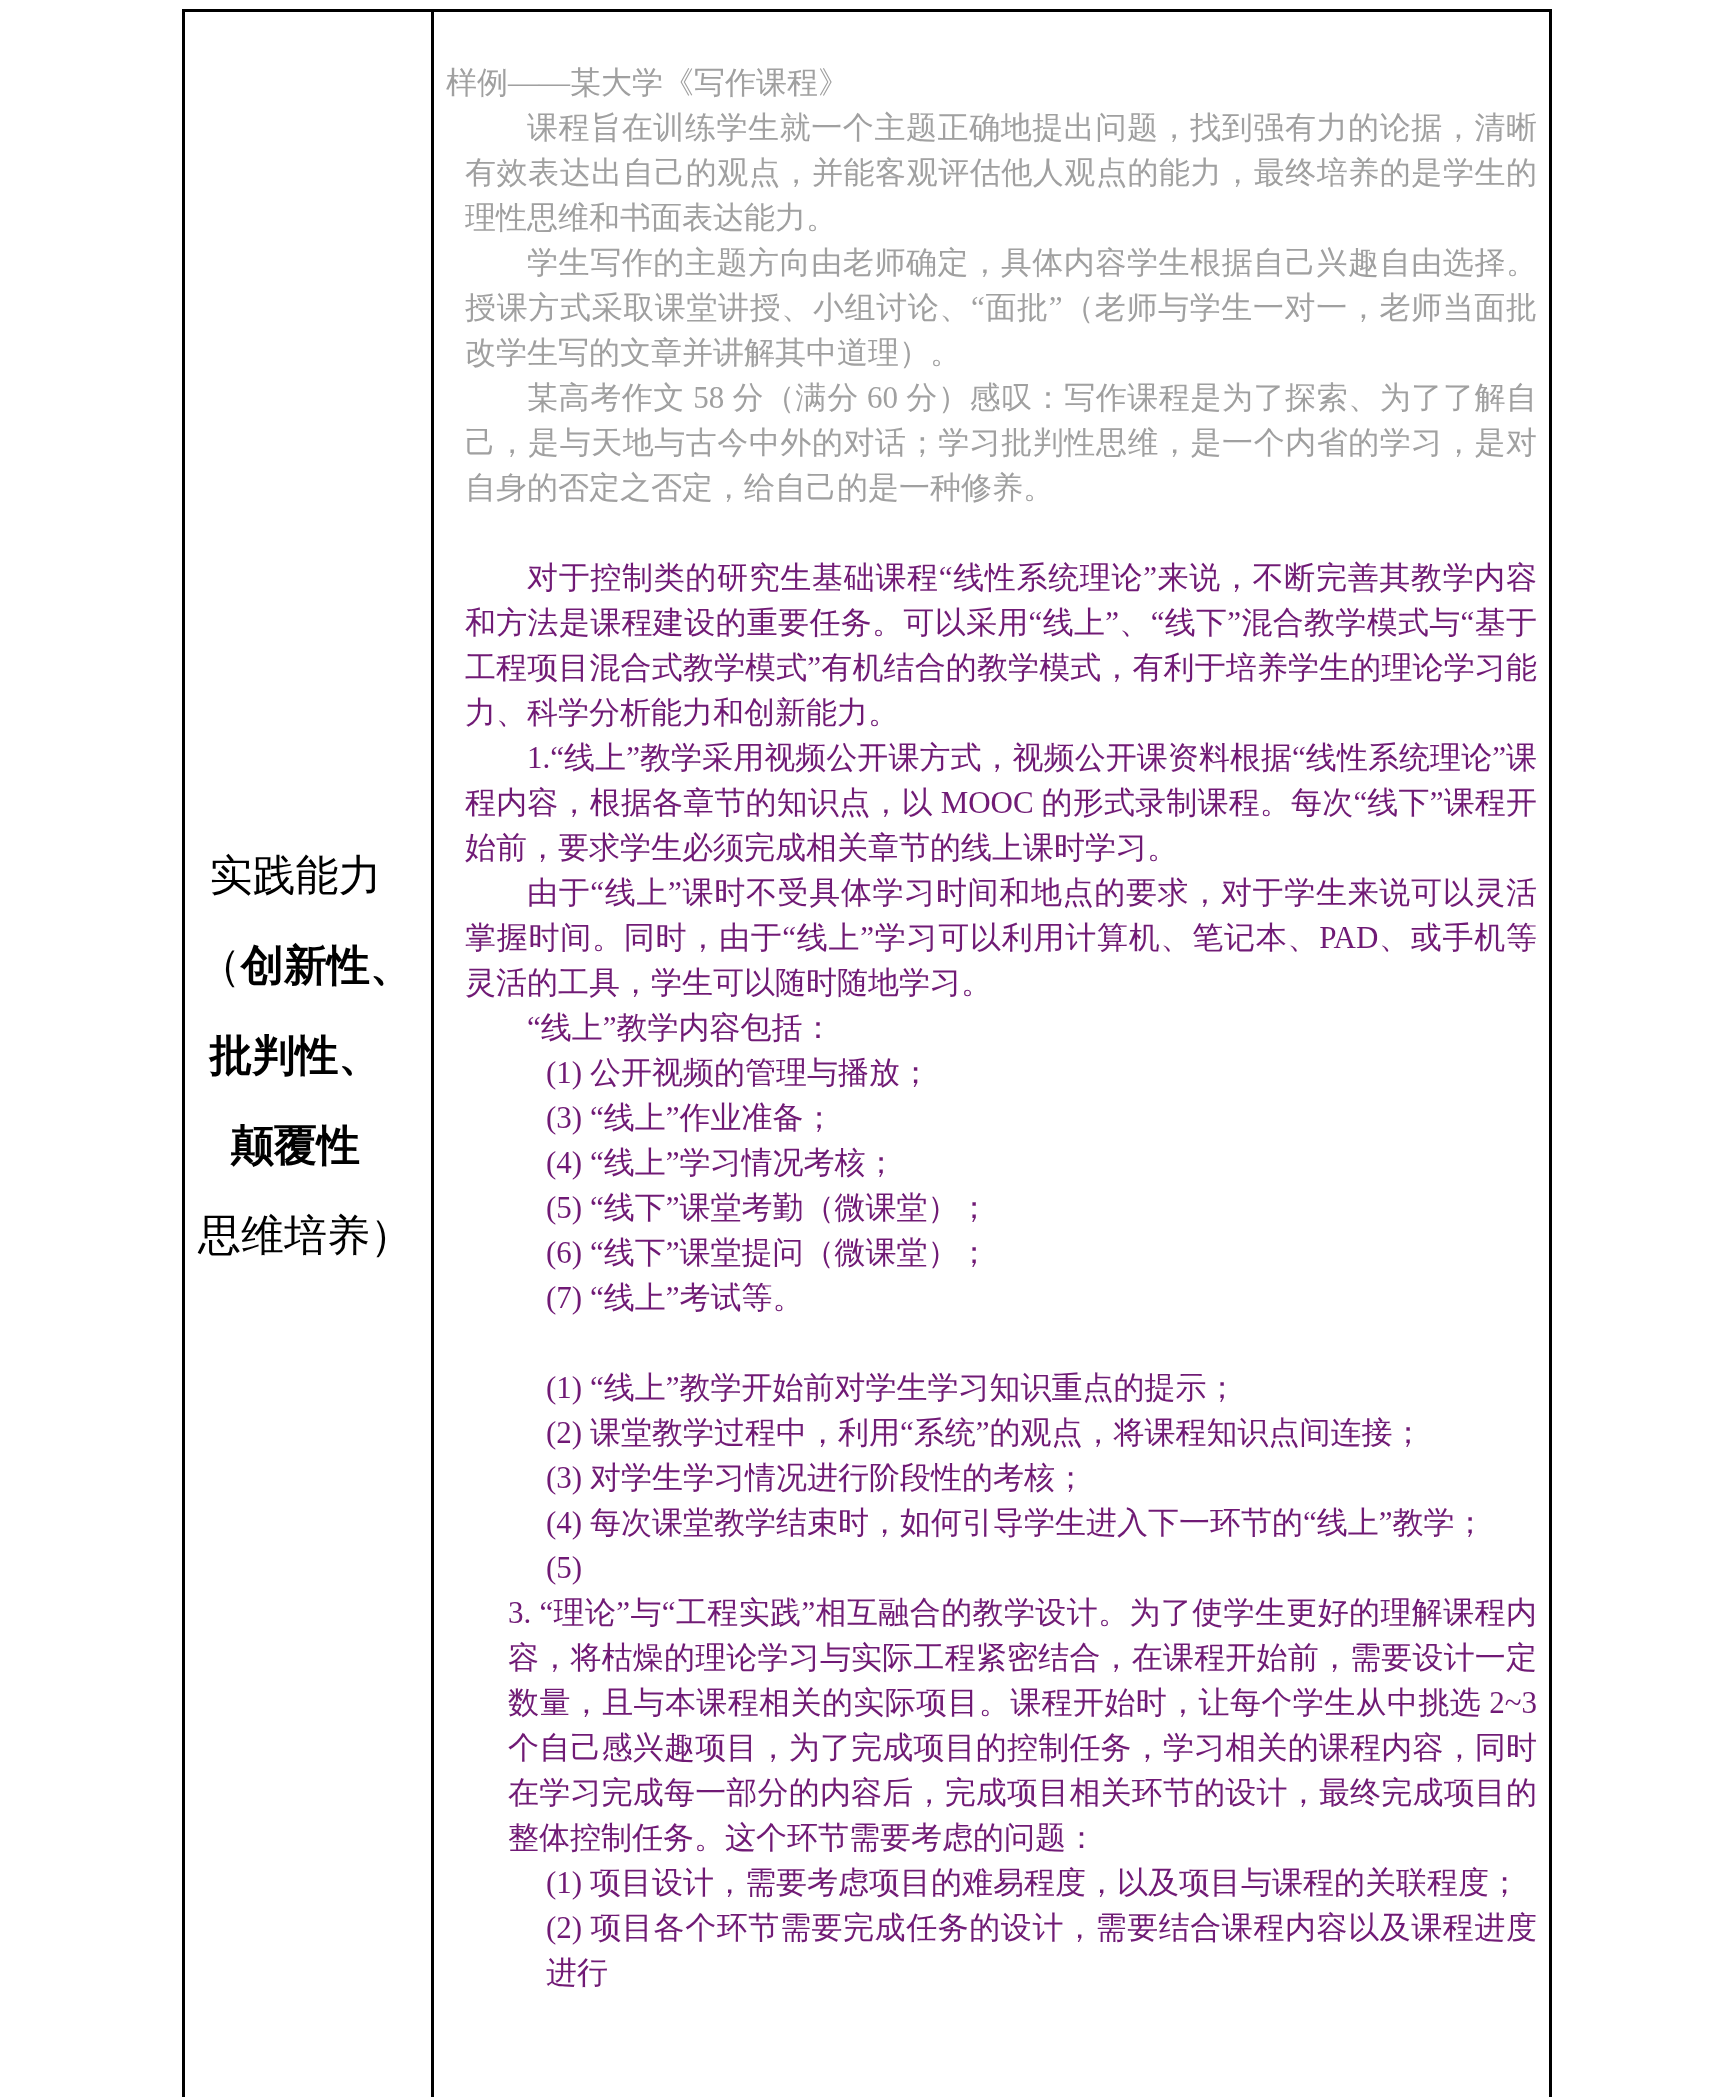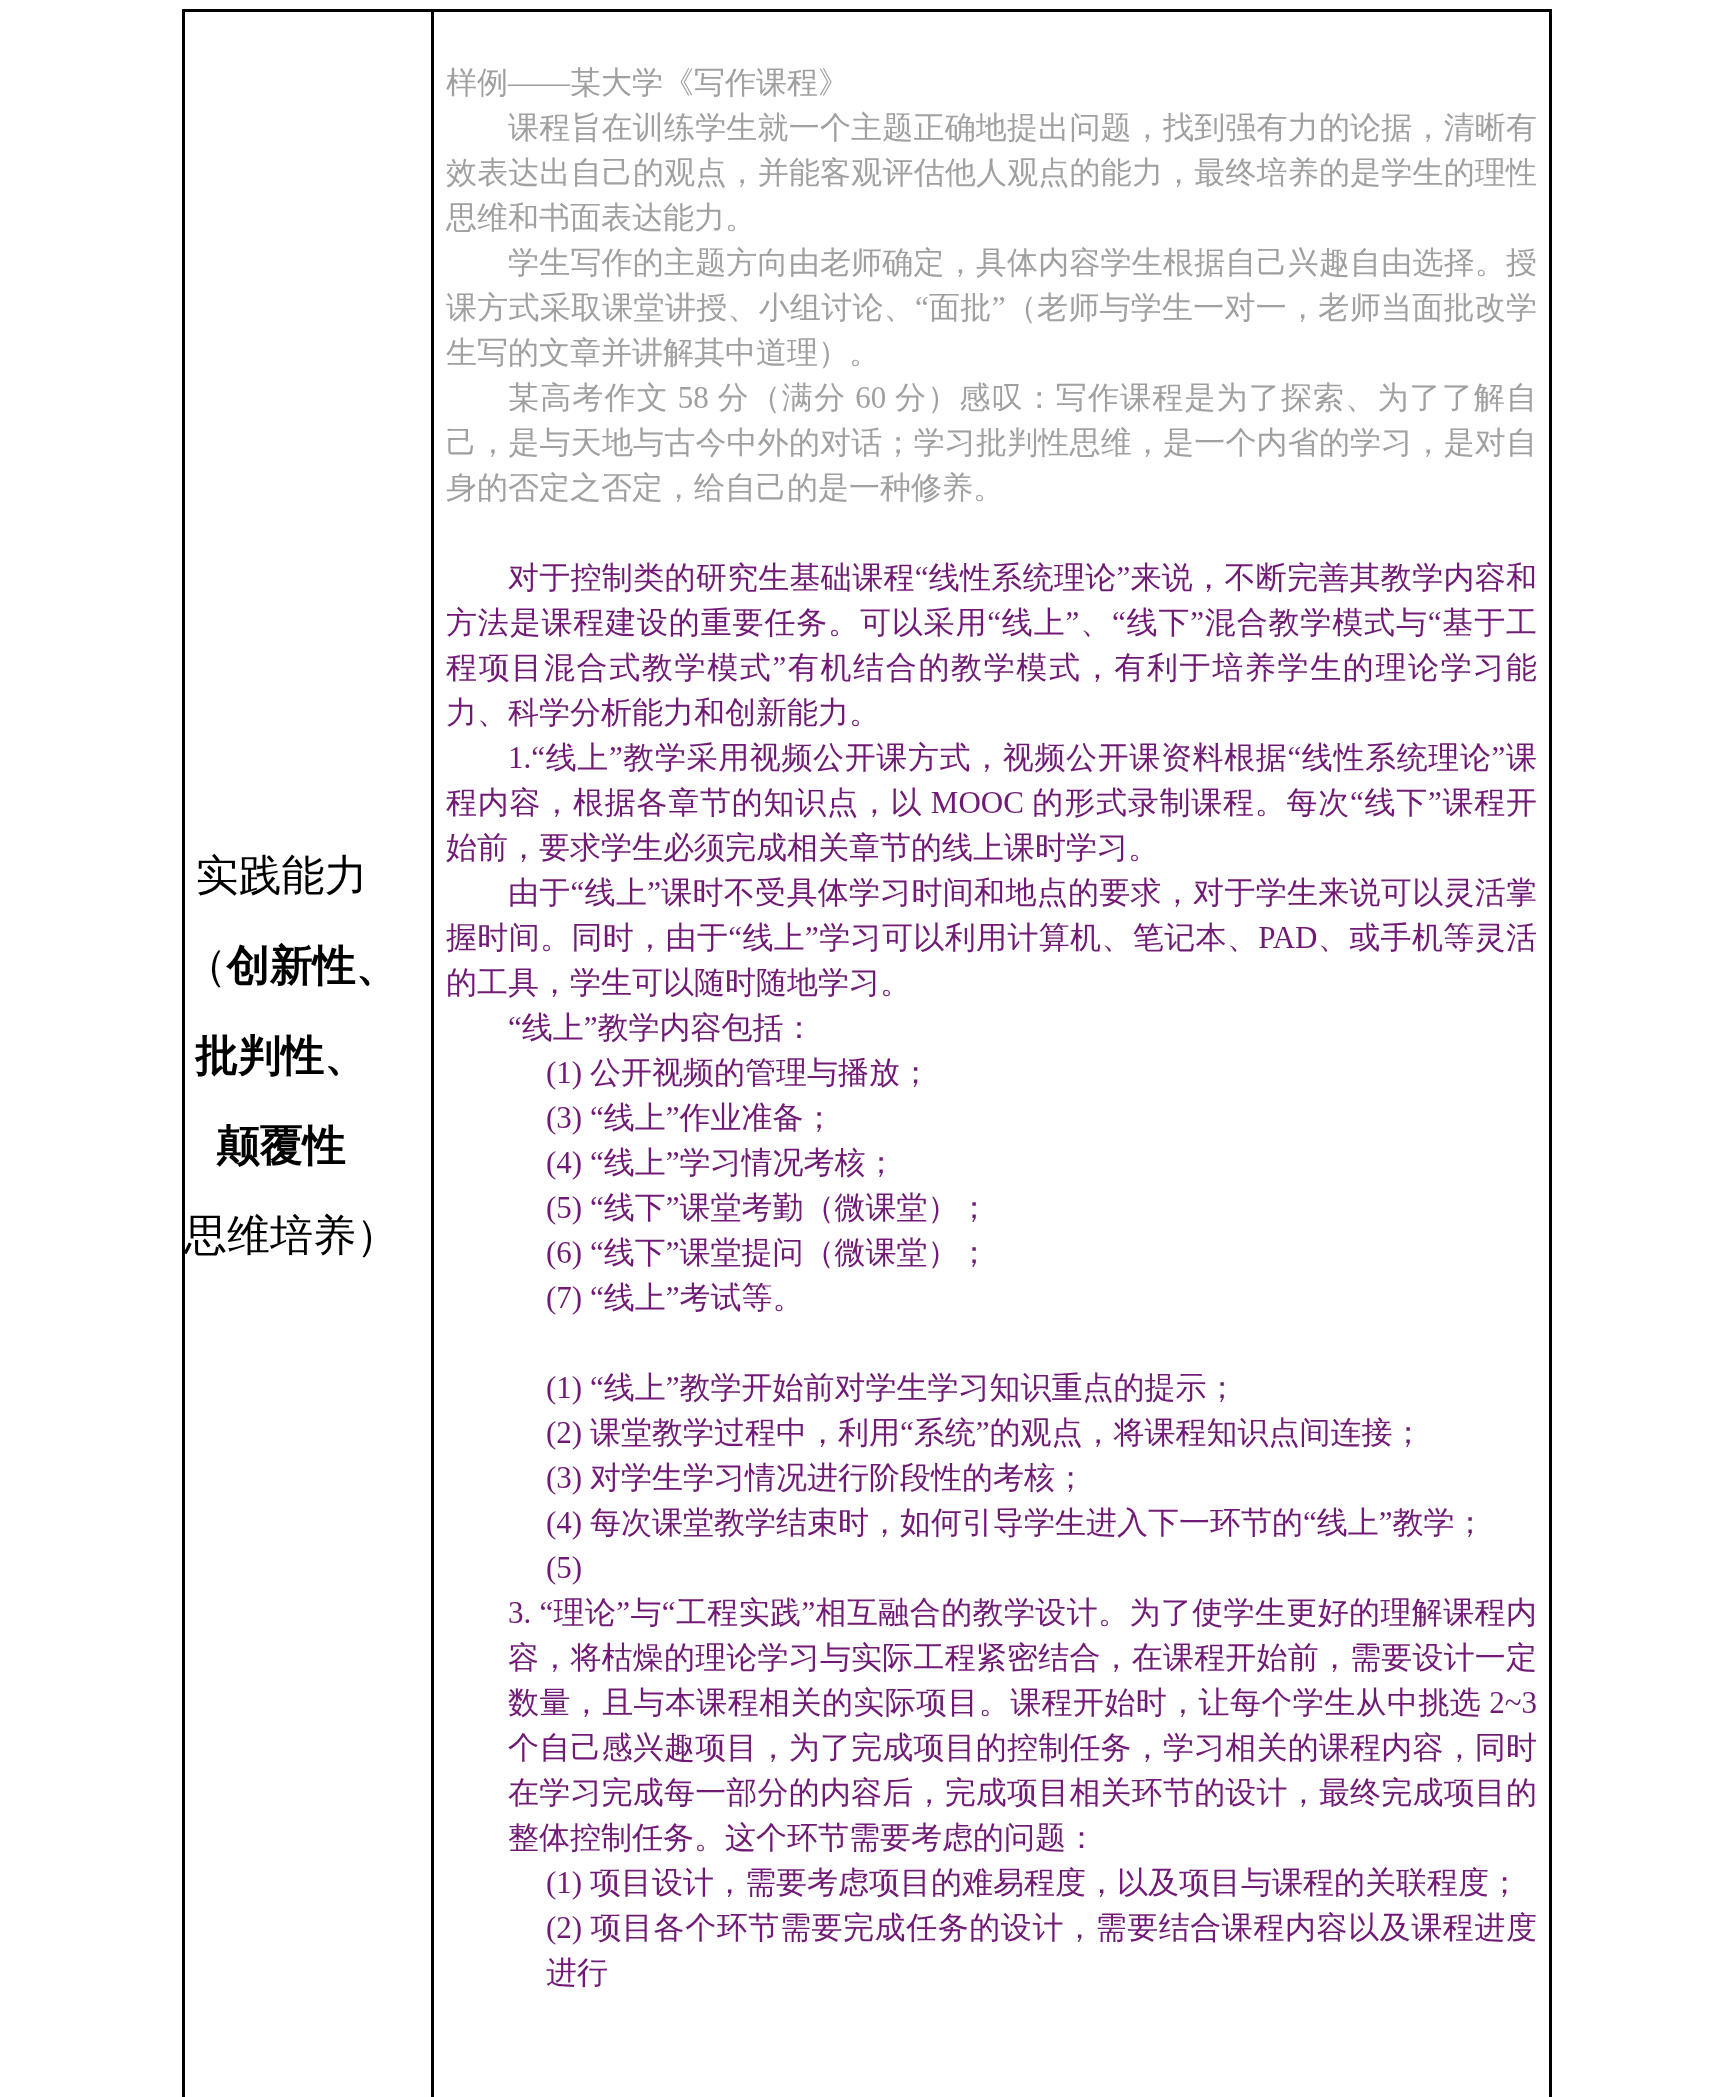--- a/index.html
+++ b/index.html
@@ -20,21 +20,21 @@
     background: #000000;
   }
   #border-top    { left: 182px; top: 9px;  width: 1369px; height: 2.8px; }
   #border-left   { left: 182px; top: 9px;  width: 2.8px;    height: 2088px; }
   #border-mid    { left: 431px; top: 9px;  width: 2.8px;    height: 2088px; }
   #border-right  { left: 1549px; top: 9px; width: 2.8px;    height: 2088px; }
 
   
   #row-header {
     position: absolute;
-    left: 184px;
+    left: 198px;
     top: 831px;
     width: 195px;
     text-align: center;
     font-size: 43px;
     line-height: 90px;
     color: #000000;
     white-space: nowrap;
   }
   #row-header .seg-bold { font-weight: bold; }
 
@@ -44,21 +44,21 @@
     left: 446px;
     top: 60px;
     width: 1091px;
     font-size: 31px;
     line-height: 45px;
     text-align: justify;
     text-justify: inter-ideograph;
     color: #1a1a1a;
   }
   #text-column .para        { margin: 0; }
-  #text-column .indent-first{ text-indent: 62px; }
+  #text-column .indent-first{ text-indent: 62px; margin-left: 19px; }
   #text-column .indent-block{ margin-left: 62px; }
   #text-column .list-item   { margin-left: 100px; }
   #text-column .gray        { color: #a0a0a0; }
   #text-column .black       { color: #701a75; }
   #text-column .blank       { height: 45px; }
 </style>
 </head>
 <body>
 
 <div class="border" id="border-top"></div>

